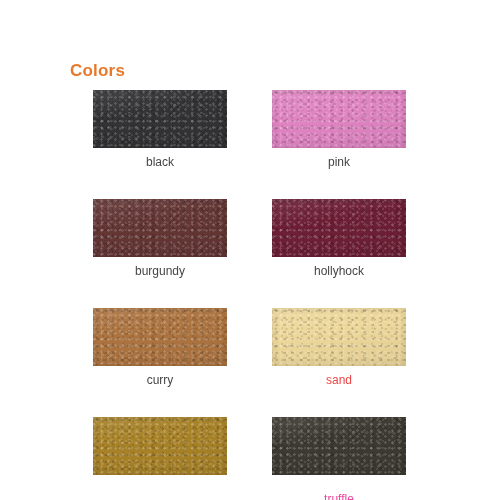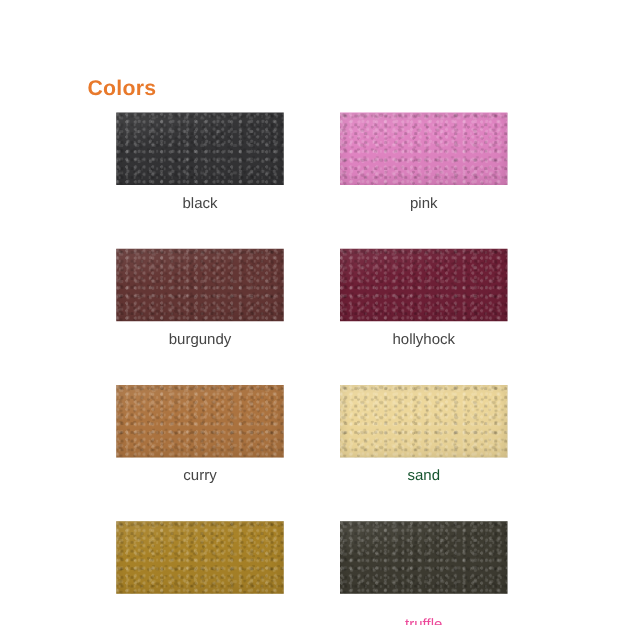--- a/index.html
+++ b/index.html
@@ -144,21 +144,21 @@
       </div>
       <div class="swatch-label" style="color: rgb(69, 69, 69);">curry</div>
     </div>
 
     <div class="swatch-cell">
       <div class="swatch-chip" style="background-color: rgb(237, 215, 154);">
         <div class="grain"></div>
         <div class="grain2"></div>
         <div class="sheen"></div>
       </div>
-      <div class="swatch-label" style="color: #14532d;">sand</div>
+      <div class="swatch-label" style="color: #ef4444;">sand</div>
     </div>
 
     <div class="swatch-cell">
       <div class="swatch-chip" style="background-color: rgb(168, 130, 39);">
         <div class="grain"></div>
         <div class="grain2"></div>
         <div class="sheen"></div>
       </div>
     </div>
 

